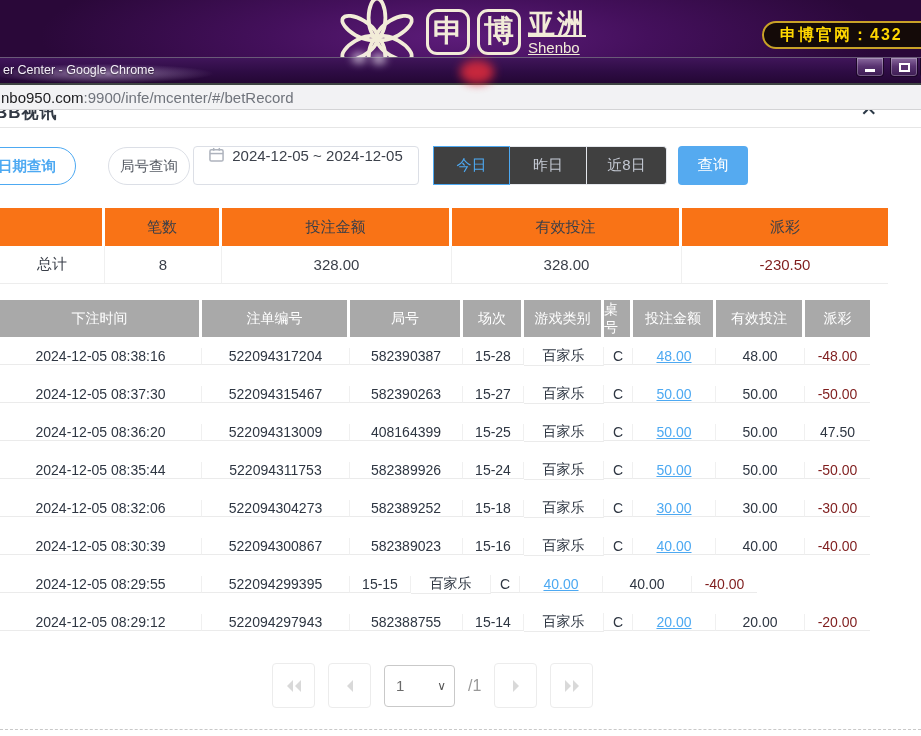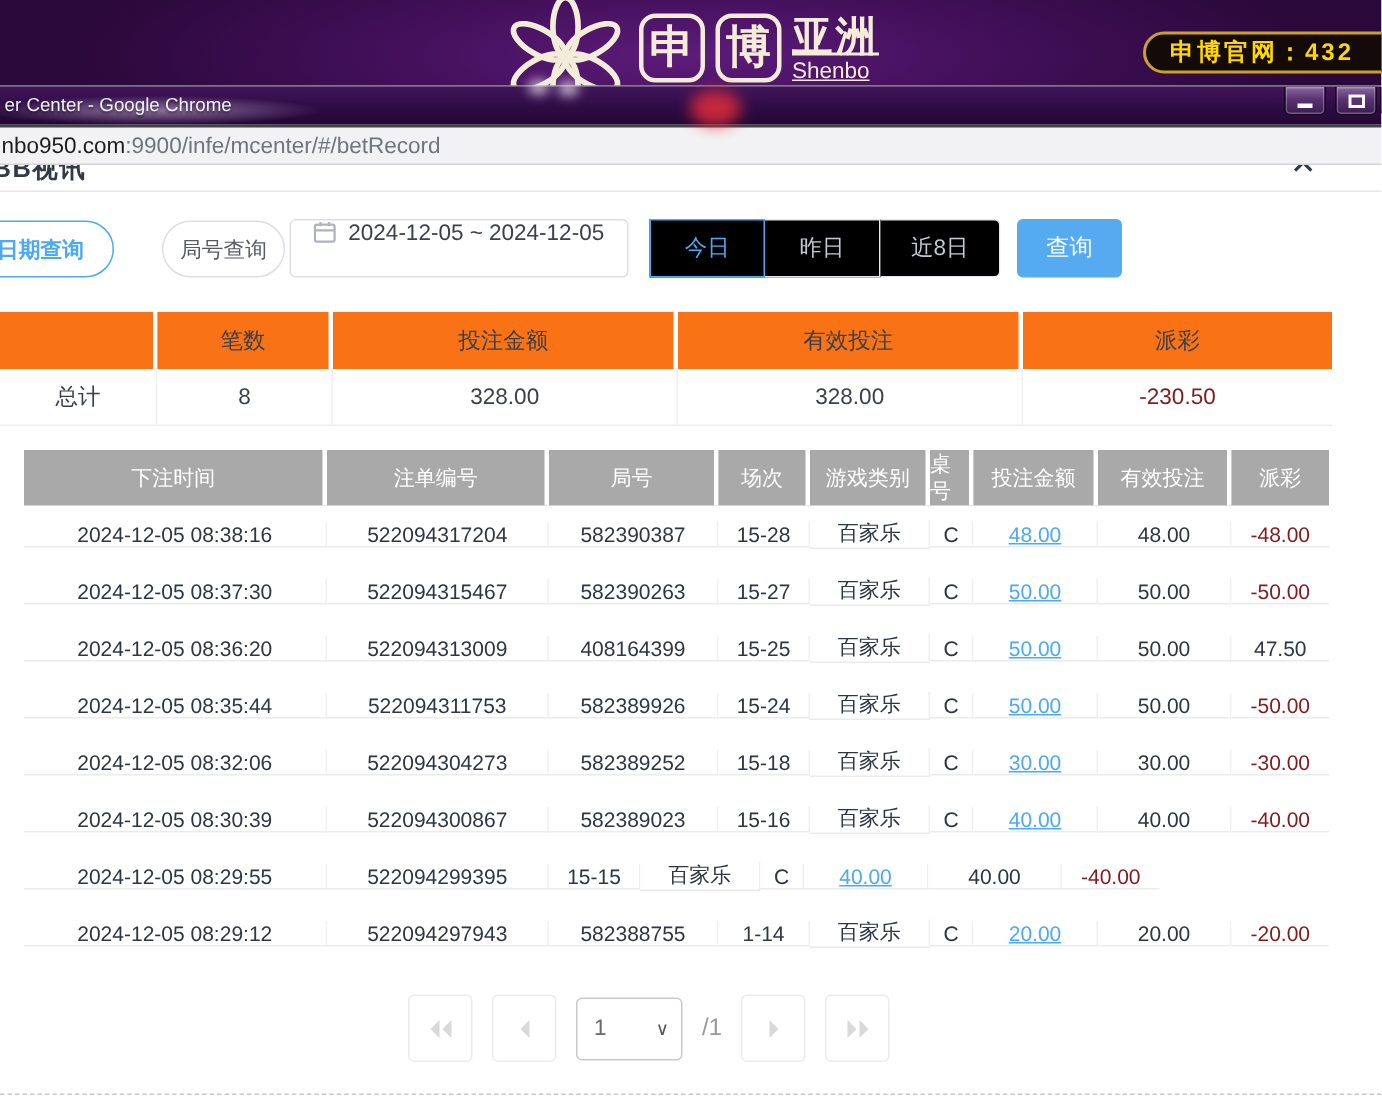--- a/index.html
+++ b/index.html
@@ -63,21 +63,21 @@
     display:flex; align-items:center; justify-content:center; font-size:14.5px; cursor:pointer; }
   .btn-datequery { left:-22px; width:98px; border:1px solid #4da9f2; color:#4da9f2; font-weight:bold; }
   .btn-roundquery { left:108px; width:82px; border:1px solid #dcdfe6; color:#565b64; }
   .date-input { position:absolute; left:193px; top:36px; width:226px; height:39px;
     border:1px solid #dcdfe6; border-radius:4px; background:#fff;
     display:flex; align-items:flex-start; justify-content:center; gap:8px;
     font-size:15px; color:#3c414b; }
   .seg-group { position:absolute; left:433px; top:36px; height:39px; display:flex;
     border-radius:4px; }
   .seg { height:39px; display:flex; align-items:center; justify-content:center;
-    font-size:15px; background:#000000; cursor:pointer; }
+    font-size:15px; background:#404040; cursor:pointer; }
   .seg-active { width:77px; border:1px solid #4da9f2; color:#4da9f2; }
   .seg-plain { color:#c3c8d2; border-top:1px solid #e4e7ec; border-bottom:1px solid #e4e7ec;
     border-right:1px solid #e4e7ec; }
   .seg-yday { width:77px; }
   .seg-8day { width:80px; border-radius:0 4px 4px 0; }
   .btn-search { position:absolute; left:678px; top:36px; width:70px; height:39px;
     background:#55aaf0; border:none; border-radius:4px; color:#fff; font-size:15.5px;
     display:flex; align-items:center; justify-content:center; cursor:pointer; }
 
   
@@ -85,21 +85,21 @@
   .sum-hrow, .sum-drow { display:flex; height:38px; }
   .sum-hcell { background:#f97316; border-right:3px solid #fff; color:#3a3f49;
     display:flex; align-items:center; justify-content:center; }
   .sum-hcell:last-child { border-right:none; }
   .sum-dcell { background:#fff; border-right:1px solid #f0f0f0; border-bottom:1px solid #ededed;
     color:#3a3f49; display:flex; align-items:center; justify-content:center; }
   .sum-dcell:last-child { border-right:none; }
   .s0{width:105px;} .s1{width:117px;} .s2{width:230px;} .s3{width:230px;} .s4{width:206px;}
 
   
-  .bet-table { position:absolute; left:16px; top:190px; width:888px; font-size:14px; }
+  .bet-table { position:absolute; left:0; top:190px; width:888px; font-size:14px; }
   .thead { display:flex; height:37px; }
   .hcell { background:#a9a9a9; color:#fff; border-right:3px solid #fff; font-size:14px;
     display:flex; align-items:center; justify-content:center; }
   .hcell:last-child { border-right:none; }
   .trow { display:flex; height:38px;align-items:center; }
   .tcell { border-right:1px solid #f0f0f0; border-bottom:1px solid #ebebeb; color:#2e3642;
     display:flex; align-items:center; justify-content:center; background:#fff; }
   .tcell:last-child { border-right:none; }
   .c0{width:202px;} .c1{width:148px;} .c2{width:113px;} .c3{width:61px;} .c4{width:80px;}
   .c5{width:29px;} .c6{width:83px;} .c7{width:89px;} .c8{width:65px;}
@@ -307,21 +307,21 @@
           <div class="tcell c4">百家乐</div>
           <div class="tcell c5">C</div>
           <div class="tcell c6 link">40.00</div>
           <div class="tcell c7">40.00</div>
           <div class="tcell c8 neg">-40.00</div>
         </div>
         <div class="trow">
           <div class="tcell c0">2024-12-05 08:29:12</div>
           <div class="tcell c1">522094297943</div>
           <div class="tcell c2">582388755</div>
-          <div class="tcell c3">1-14</div>
+          <div class="tcell c3">15-14</div>
           <div class="tcell c4">百家乐</div>
           <div class="tcell c5">C</div>
           <div class="tcell c6 link">20.00</div>
           <div class="tcell c7">20.00</div>
           <div class="tcell c8 neg">-20.00</div>
         </div>
       </div>
   </div>
 
   <div class="pager">

